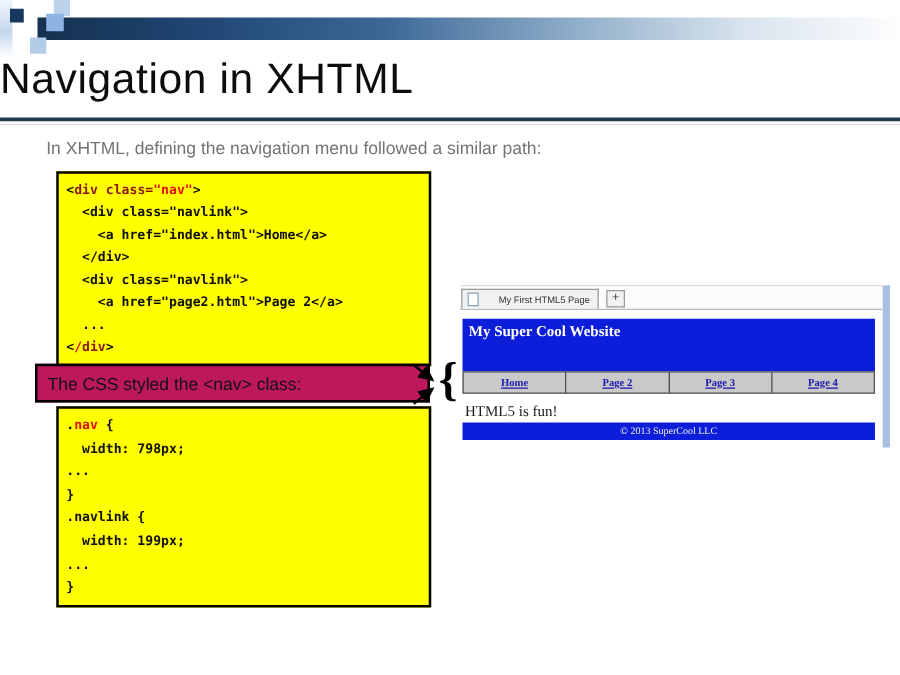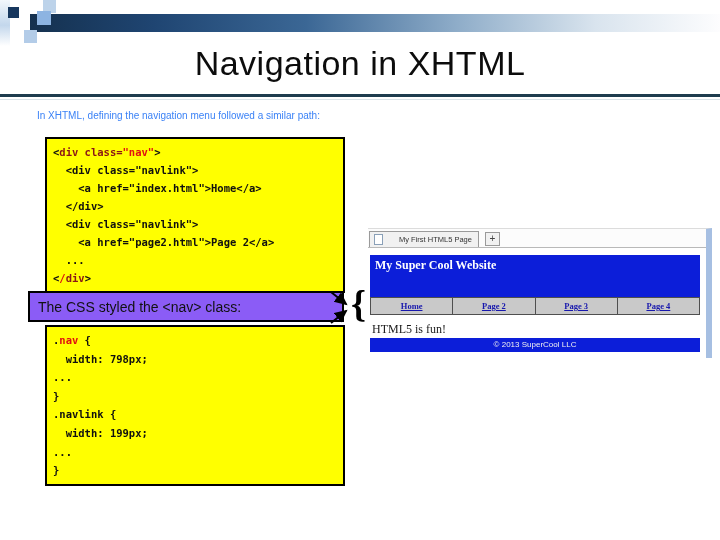--- a/index.html
+++ b/index.html
@@ -10,37 +10,37 @@
   
   .grad-bar{left:30px;top:14px;width:690px;height:18px;
     background:linear-gradient(90deg,#15314f 0%,#1f4572 18%,#3b6795 40%,#8fadc9 62%,#d9e4ee 82%,#fdfdfe 100%);}
   .left-strip{left:0;top:0;width:10px;height:46px;
     background:linear-gradient(180deg,#f2f7fc 0%,#c3d7ec 55%,#ffffff 100%);}
   .sq1{left:8px;top:7px;width:11px;height:11px;background:#17375e;}
   .sq2{left:43px;top:0;width:13px;height:13px;background:#bdd3ea;}
   .sq3{left:37px;top:11px;width:14px;height:14px;background:#8db4e2;}
   .sq4{left:24px;top:30px;width:13px;height:13px;background:#b3cce8;}
 
-  .title{left:0;top:44px;width:720px;text-align:center;font-size:34px;color:#0c0c0c;letter-spacing:.5px;}
+  .title{left:0;top:44px;width:720px;font-size:34px;color:#0c0c0c;letter-spacing:.5px;}
   .divider{left:0;top:94px;width:720px;height:3px;background:#1e3c4e;}
   .divider2{left:0;top:99px;width:720px;height:1px;background:#d9e2e8;}
-  .intro{left:37px;top:110px;font-size:10px;color:#3b82f6;}
+  .intro{left:37px;top:110px;font-size:14px;color:#737373;}
 
   
   .codeblock{left:45px;width:284px;background:#ffff00;border:2px solid #000;
     font-family:"DejaVu Sans Mono",monospace;font-weight:bold;font-size:10.5px;color:#101010;
     padding:4px 6px;}
   #code1{top:137px;line-height:18px;}
   #code2{top:325px;line-height:18.6px;}
   .cl{white-space:pre;}
   .tk-m{color:#8b1616;text-align:center;}
   .tk-r{color:#e01010;}
 
   
-  .css-label{left:28px;top:291px;width:316px;height:31px;background:#8b5cf6;border:2px solid #000;
+  .css-label{left:28px;top:291px;width:316px;height:31px;background:#be185d;border:2px solid #000;
     box-sizing:border-box;display:flex;align-items:center;padding-left:8px;font-size:14px;color:#111;z-index:3;}
   .brace-arrows{left:330px;top:285px;z-index:4;}
   .brace-glyph{left:351px;top:283px;font-family:"Liberation Serif",serif;font-size:38px;
     font-weight:bold;color:#000;line-height:42px;z-index:4;}
 
   
   .browser{left:368px;top:228px;width:344px;height:130px;box-sizing:border-box;
     border-top:1px solid #dcdcdc;border-right:6px solid #a6bfe2;background:#fff;}
   .tabbar{position:relative;height:18px;background:#fcfcfc;border-bottom:1px solid #b9b9b9;}
   .tab{position:absolute;left:1px;top:2px;width:110px;height:16px;background:#f1f1f1;
@@ -56,21 +56,21 @@
     padding:3px 0 0 5px;box-sizing:border-box;}
   .site-nav{position:absolute;left:2px;top:49px;width:330px;height:18px;display:flex;}
   .nav-cell{flex:1;background:#c9c9c9;border:1px solid #4f4f4f;margin-left:-1px;
     display:flex;align-items:center;justify-content:center;}
   .nav-cell:first-child{margin-left:0;}
   .nav-link{font-family:"Liberation Serif",serif;font-size:8.5px;font-weight:bold;
     color:#1717ad;text-decoration:underline;}
   .body-text{position:absolute;left:4px;top:74px;font-family:"Liberation Serif",serif;
     font-size:12px;color:#1a1a1a;}
   .site-footer{position:absolute;left:2px;top:90px;width:330px;height:14px;background:#0c1ed9;
-    color:#f0f0f0;text-align:center;font-family:Liberation Sans, sans-serif;font-size:8px;line-height:14px;}
+    color:#f0f0f0;text-align:center;font-family:Liberation Serif, serif;font-size:8px;line-height:14px;}
 </style>
 </head>
 <body>
 
 <div id="slide">
 
   <div class="abs left-strip"></div>
   <div class="abs grad-bar"></div>
   <div class="abs sq1"></div>
   <div class="abs sq2"></div>

